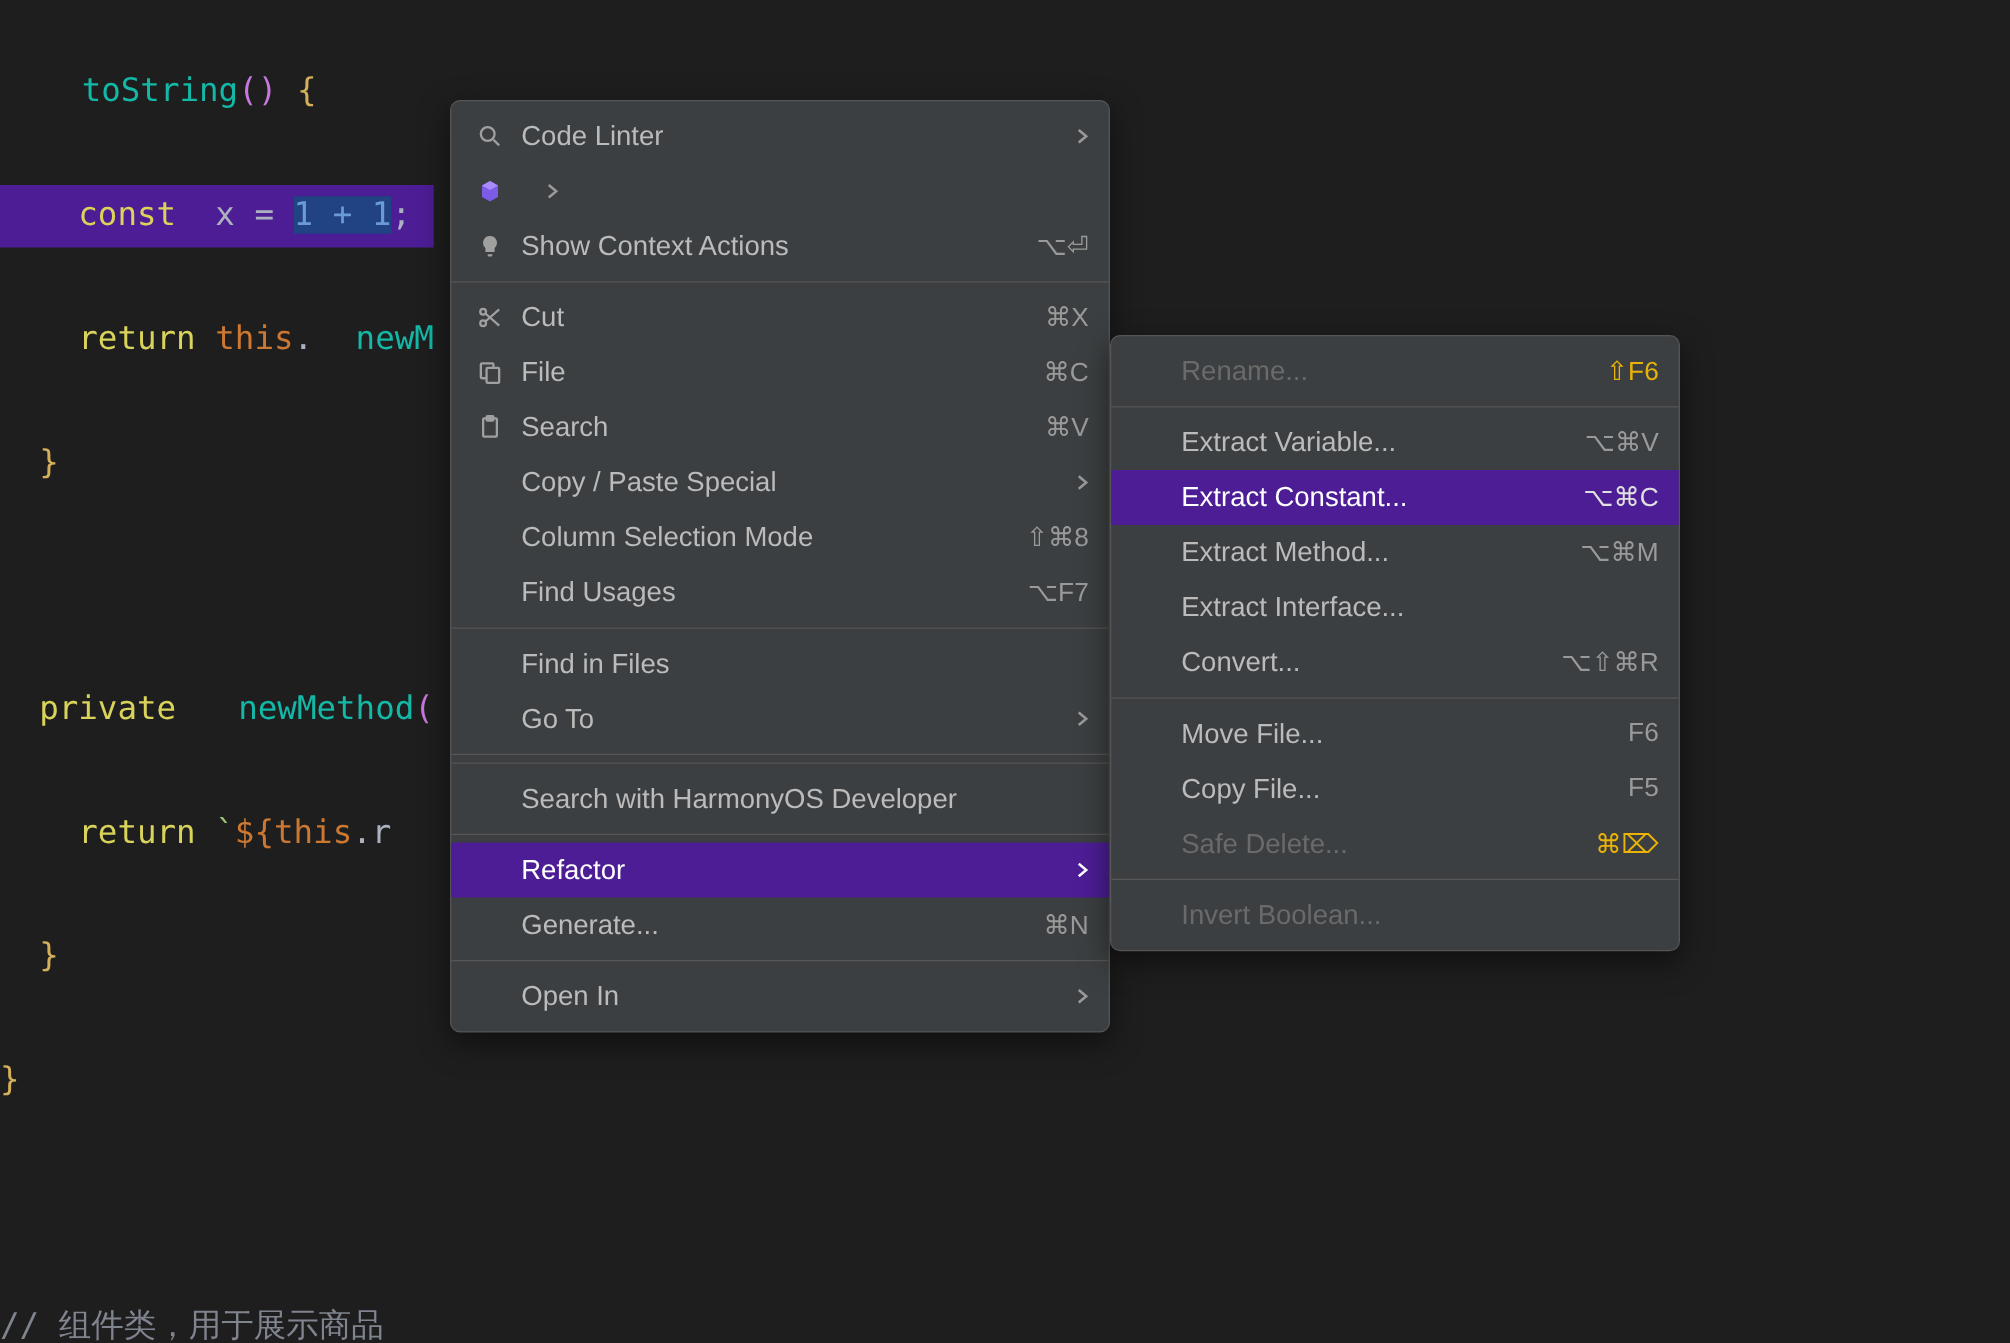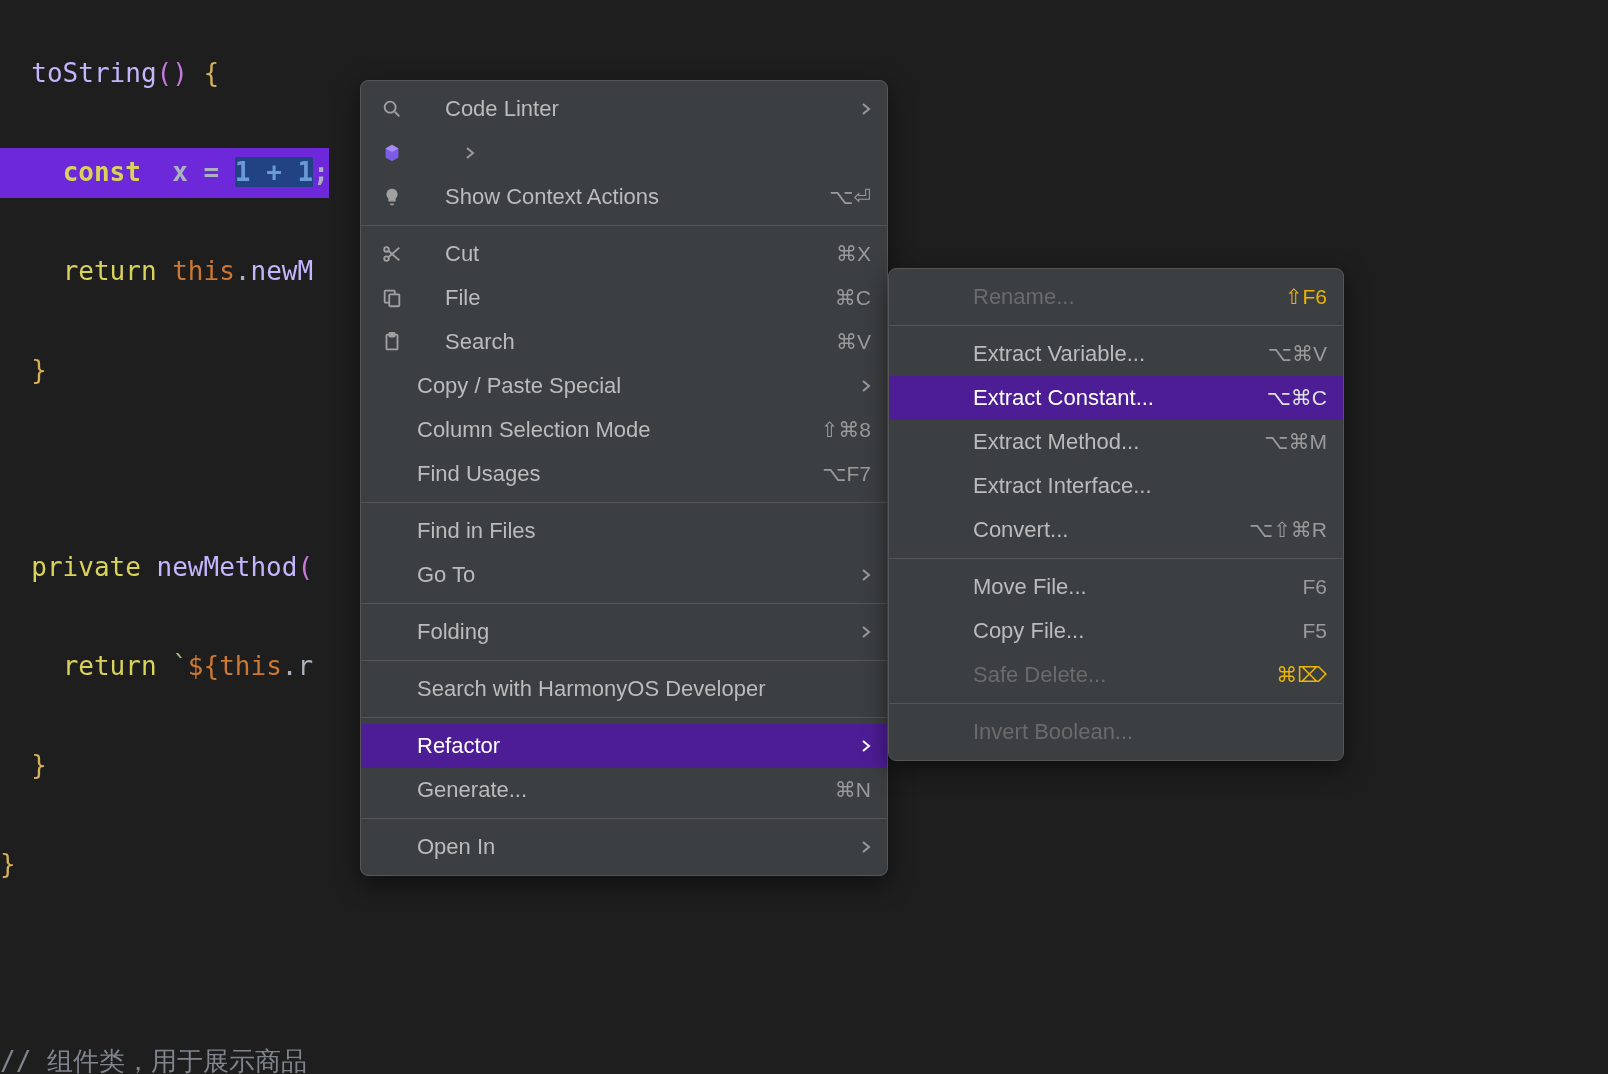--- a/index.html
+++ b/index.html
@@ -23,55 +23,53 @@
       white-space: pre;
       position: absolute;
       top: 0;
       left: 0;
     }
     .line {
       display: block;
     }
     .keyword { color: #cc7832; }
     .keyword-yellow { color: #d9d35c; }
-    .method-name { color: #c4b5fd; }
+    .method-name { color: #14b8a6; margin-left: 34px; }
     .brace { color: #d4b05a; }
     .brace-purple { color: #c678dd; }
     .var { color: #abb2bf; }
     .string { color: #98c379; }
     .comment { color: #7f848e; }
     .number { color: #6a9bd6; }
     .this-kw { color: #cc7832; }
     .selection {
       background: #214283;
     }
     .current-line-bg {
-      background: #6d28d9;
-      font-weight: bold;
+      background: #4c1d95;
     }
 
     
     .context-menu {
       position: absolute;
       background: #3c3f41;
       border: 1px solid #555;
       border-radius: 8px;
       box-shadow: 0 8px 24px rgba(0,0,0,0.5);
       font-family: -apple-system, BlinkMacSystemFont, 'Segoe UI', sans-serif;
       font-size: 22px;
       color: #bbbbbb;
       padding: 6px 0;
     }
     .menu-item {
       display: flex;
       align-items: center;
       padding: 8px 16px;
       cursor: default;
       min-height: 44px;
-      gap: 28px;
     }
     .menu-item.selected {
       background: #4c1d95;
       color: #ffffff;
     }
     .menu-item.disabled {
       color: #6a6a6a;
     }
     .menu-icon {
       width: 30px;
@@ -240,28 +238,20 @@
     </div>
     <div class="menu-item no-icon-pad">
       <span class="menu-label">Go To</span>
       <span class="menu-arrow">
         <svg width="10" height="14" viewBox="0 0 10 14">
           <path d="M2 2l6 5-6 5" fill="none" stroke="currentColor" stroke-width="2"></path>
         </svg>
       </span>
     </div>
     <div class="menu-separator"></div>
-    <div class="menu-item no-icon-pad">
-      <span class="menu-label">Folding</span>
-      <span class="menu-arrow">
-        <svg width="10" height="14" viewBox="0 0 10 14">
-          <path d="M2 2l6 5-6 5" fill="none" stroke="currentColor" stroke-width="2"></path>
-        </svg>
-      </span>
-    </div>
     <div class="menu-separator"></div>
     <div class="menu-item no-icon-pad">
       <span class="menu-label">Search with HarmonyOS Developer</span>
     </div>
     <div class="menu-separator"></div>
     <div class="menu-item selected no-icon-pad">
       <span class="menu-label">Refactor</span>
       <span class="menu-arrow">
         <svg width="10" height="14" viewBox="0 0 10 14">
           <path d="M2 2l6 5-6 5" fill="none" stroke="currentColor" stroke-width="2"></path>

